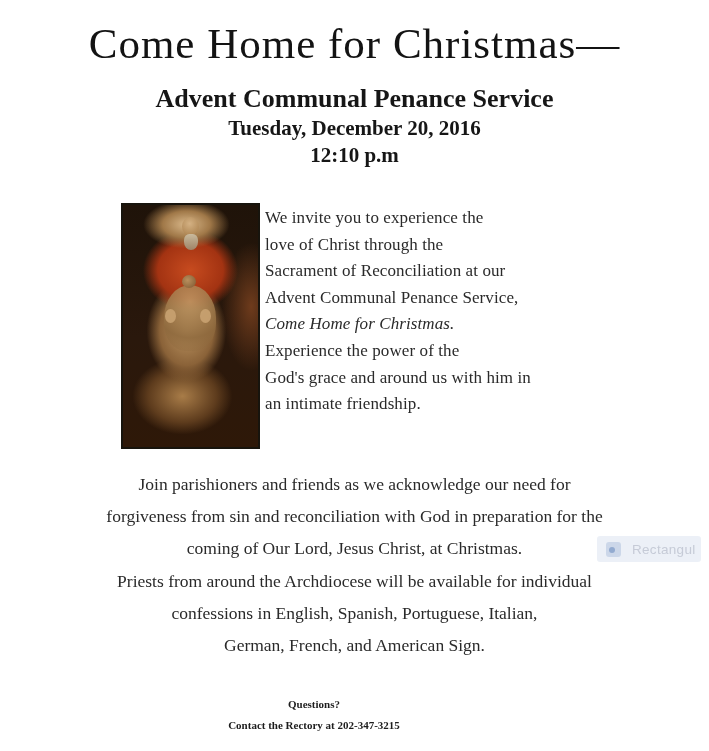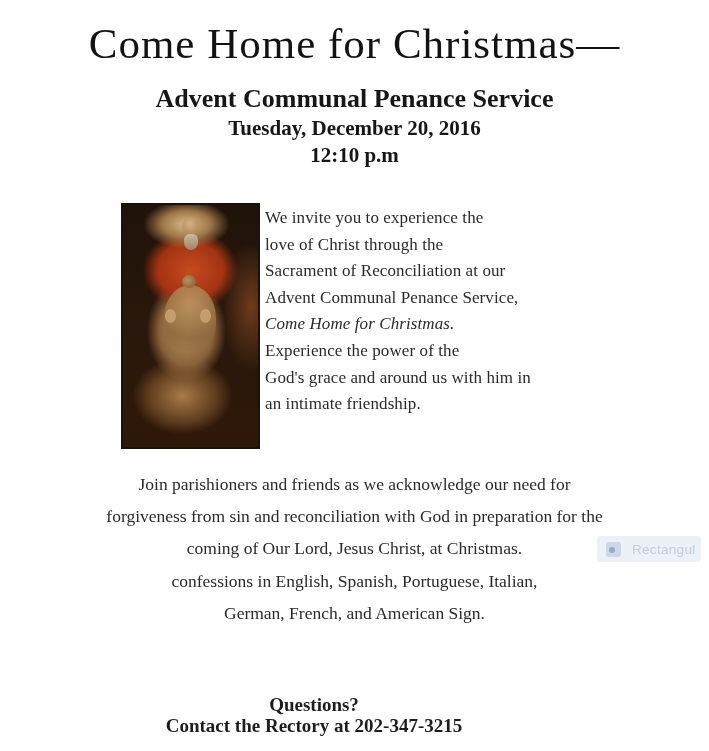--- a/index.html
+++ b/index.html
@@ -71,21 +71,21 @@
   .line{white-space:pre-wrap;}
   .italic{font-style:italic;}
   
   .bodyblock{
     position:absolute;left:0;top:468px;width:709px;text-align:center;
     font-size:17.5px;line-height:32.2px;color:#2a2a2a;
   }
   
   .footer{
     position:absolute;left:0;top:694px;width:628px;text-align:center;
-    font-size:19px;line-height:21px;font-weight:700;color:#1d1d1d;
+    font-size:11px;line-height:21px;font-weight:700;color:#1d1d1d;
   }
   
   .tool-overlay{
     position:absolute;left:597px;top:536px;width:104px;height:26px;
     background:rgba(234,239,246,0.92);border-radius:3px;
     display:flex;align-items:center;
     font-family:"Liberation Sans","DejaVu Sans",sans-serif;
     text-align:right;
   }
   .tool-overlay .tool-icon{
@@ -132,20 +132,21 @@
       <div class="line">Experience the power of the</div>
       <div class="line">God's grace and around us with him in</div>
       <div class="line">an intimate friendship.</div>
     </div>
   </div>
 
   <div class="bodyblock">
     <div class="line">Join parishioners and friends as we acknowledge our need for</div>
     <div class="line">forgiveness from sin and reconciliation with God in preparation for the</div>
     <div class="line">coming of Our Lord, Jesus Christ, at Christmas.</div>
+    <div class="line">Priests from around the Archdiocese will be available for individual</div>
     <div class="line">confessions in English, Spanish, Portuguese, Italian,</div>
     <div class="line">German, French, and American Sign.</div>
   </div>
 
   <div class="footer">
     <div class="line">Questions?</div>
     <div class="line">Contact the Rectory at 202-347-3215</div>
   </div>
 
   <div class="tool-overlay">

